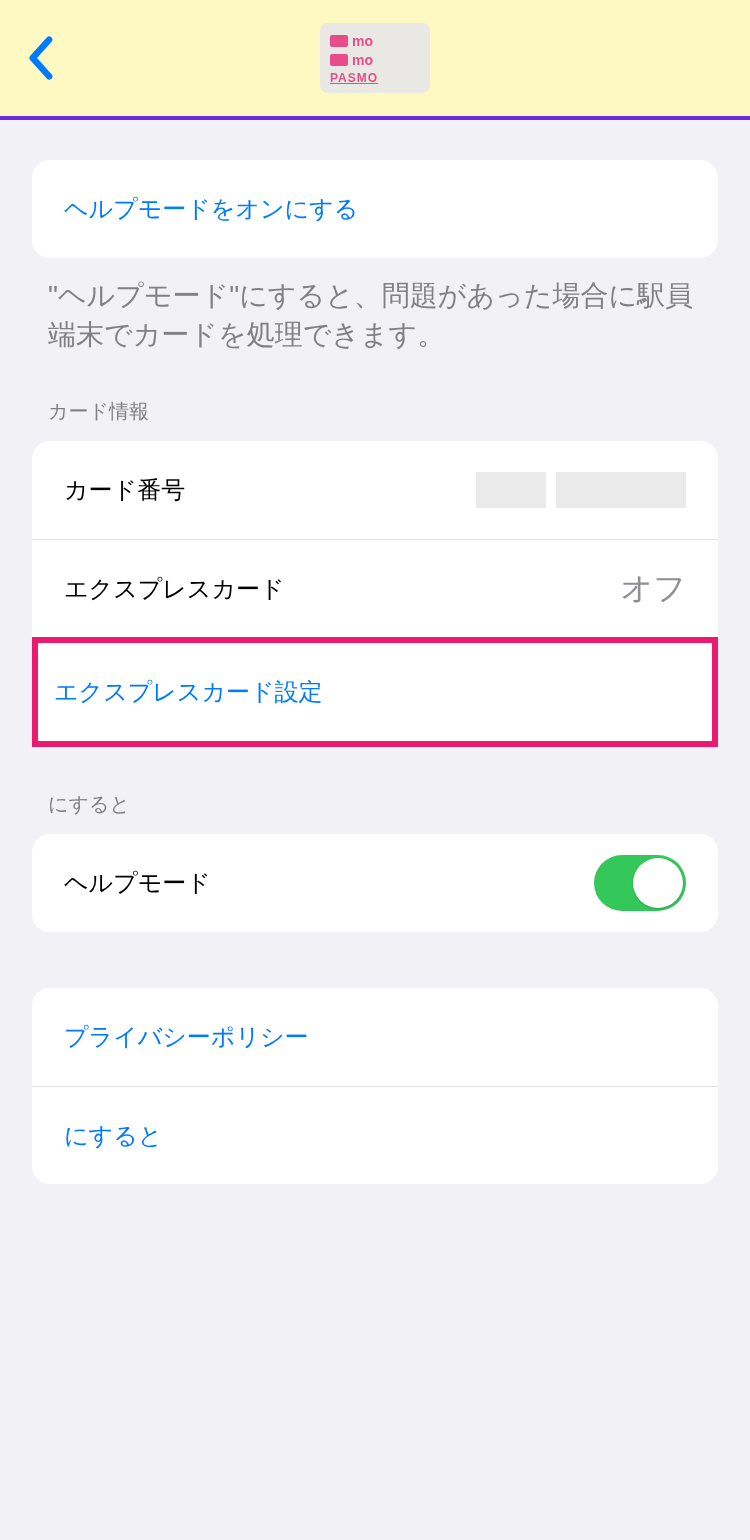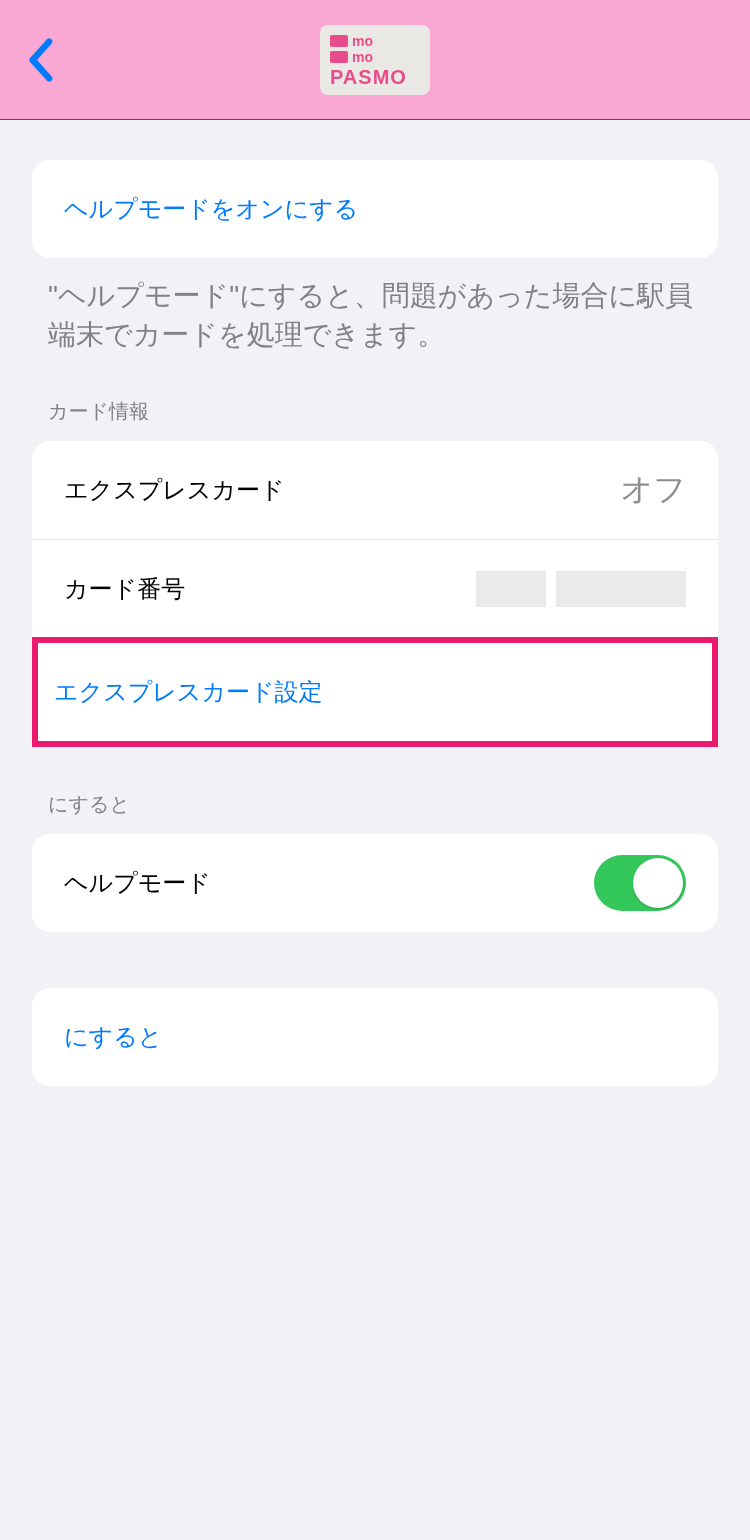--- a/index.html
+++ b/index.html
@@ -5,22 +5,22 @@
   * { box-sizing: border-box; margin: 0; padding: 0; }
   html, body { width: 750px; height: 1540px; }
   body {
     font-family: -apple-system, "Hiragino Sans", "Hiragino Kaku Gothic ProN", sans-serif;
     background: #f2f2f6;
     color: #000;
     font-size: 30px;
   }
   .navbar {
     height: 120px;
-    background: #f9a8d4;
-    border-bottom: 1px solid #6d28d9;
+    background: #fef9c3;
+    border-bottom: 4px solid #6d28d9;
     display: flex;
     align-items: center;
     position: relative;
   }
   .back-button {
     position: absolute;
     left: 16px;
     top: 50%;
     transform: translateY(-50%);
     width: 48px; height: 60px;
@@ -123,63 +123,66 @@
   </div>
   <div class="card-image">
     <div class="line">
         <span class="bus"></span>
         <span>mo</span>
       </div>
     <div class="line">
         <span class="bus"></span>
         <span>mo</span>
       </div>
-    <div style="font-size:20px;letter-spacing:1px;">PASMO</div>
+    <div style="font-size:12px;letter-spacing:1px;text-decoration:underline;">PASMO</div>
   </div>
 </div>
 
 <div class="content">
 
   <div class="group first">
     <div class="row link-row">
       <span class="label">ヘルプモードをオンにする</span>
     </div>
   </div>
   <div class="footer-text">"ヘルプモード"にすると、問題があった場合に駅員端末でカードを処理できます。</div>
 
   <div class="section-header">カード情報</div>
 
   <div class="group group-card-info">
     <div class="row">
-      <span class="label">エクスプレスカード</span>
-      <span class="value">オフ</span>
-    </div>
-    <div class="row">
       <span class="label">カード番号</span>
       <span class="mask-group">
           <span class="mask small" style="width:70px"></span>
           <span class="mask" style="width:130px"></span>
         </span>
+    </div>
+    <div class="row">
+      <span class="label">エクスプレスカード</span>
+      <span class="value">オフ</span>
     </div>
   </div>
 
   <div class="highlight-box">
     <div class="row link-row">
       <span class="label">エクスプレスカード設定</span>
     </div>
   </div>
 
   <div class="section-header">にすると</div>
   <div class="group" style="margin-top:8px">
     <div class="row">
       <span class="label">ヘルプモード</span>
       <span class="switch"></span>
     </div>
   </div>
 
   <div class="group" style="margin-top:56px">
     <div class="row link-row">
+      <span class="label">プライバシーポリシー</span>
+    </div>
+    <div class="row link-row">
       <span class="label">にすると</span>
     </div>
   </div>
 
 
 </div>
 
 </body></html>

